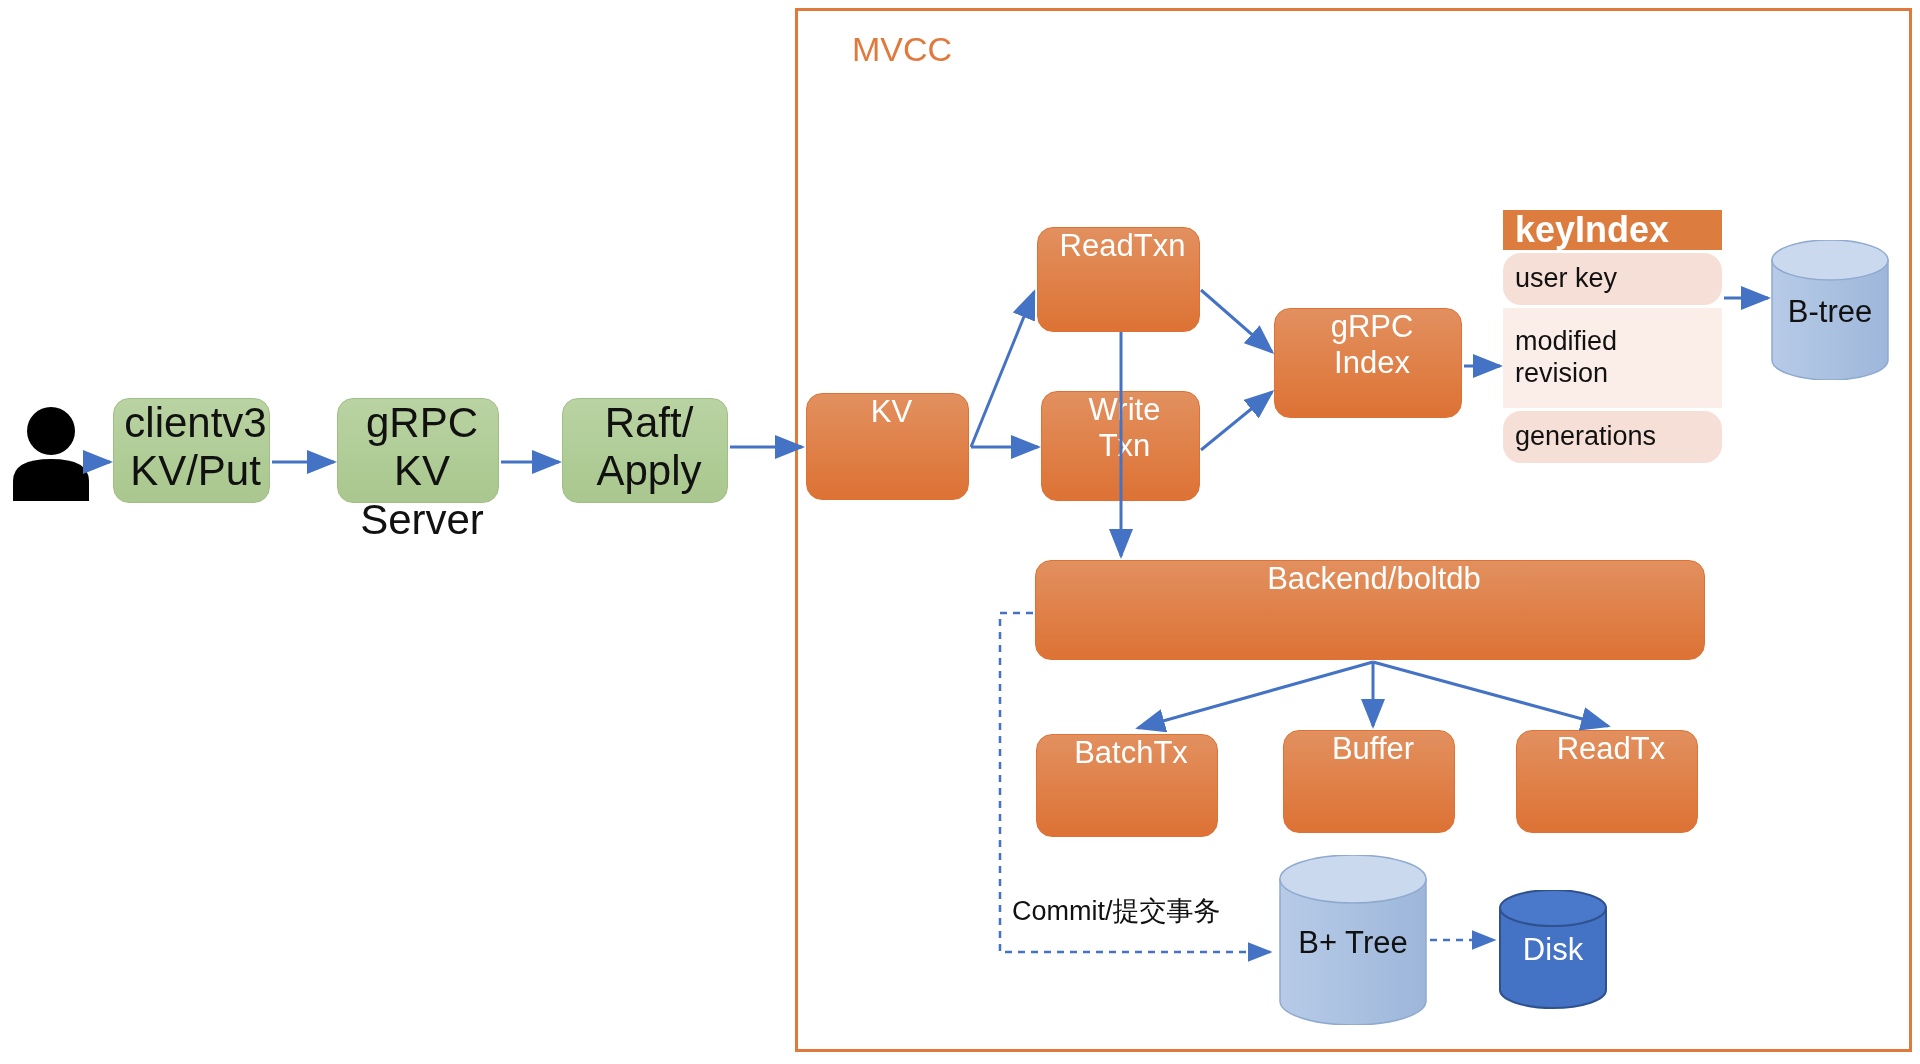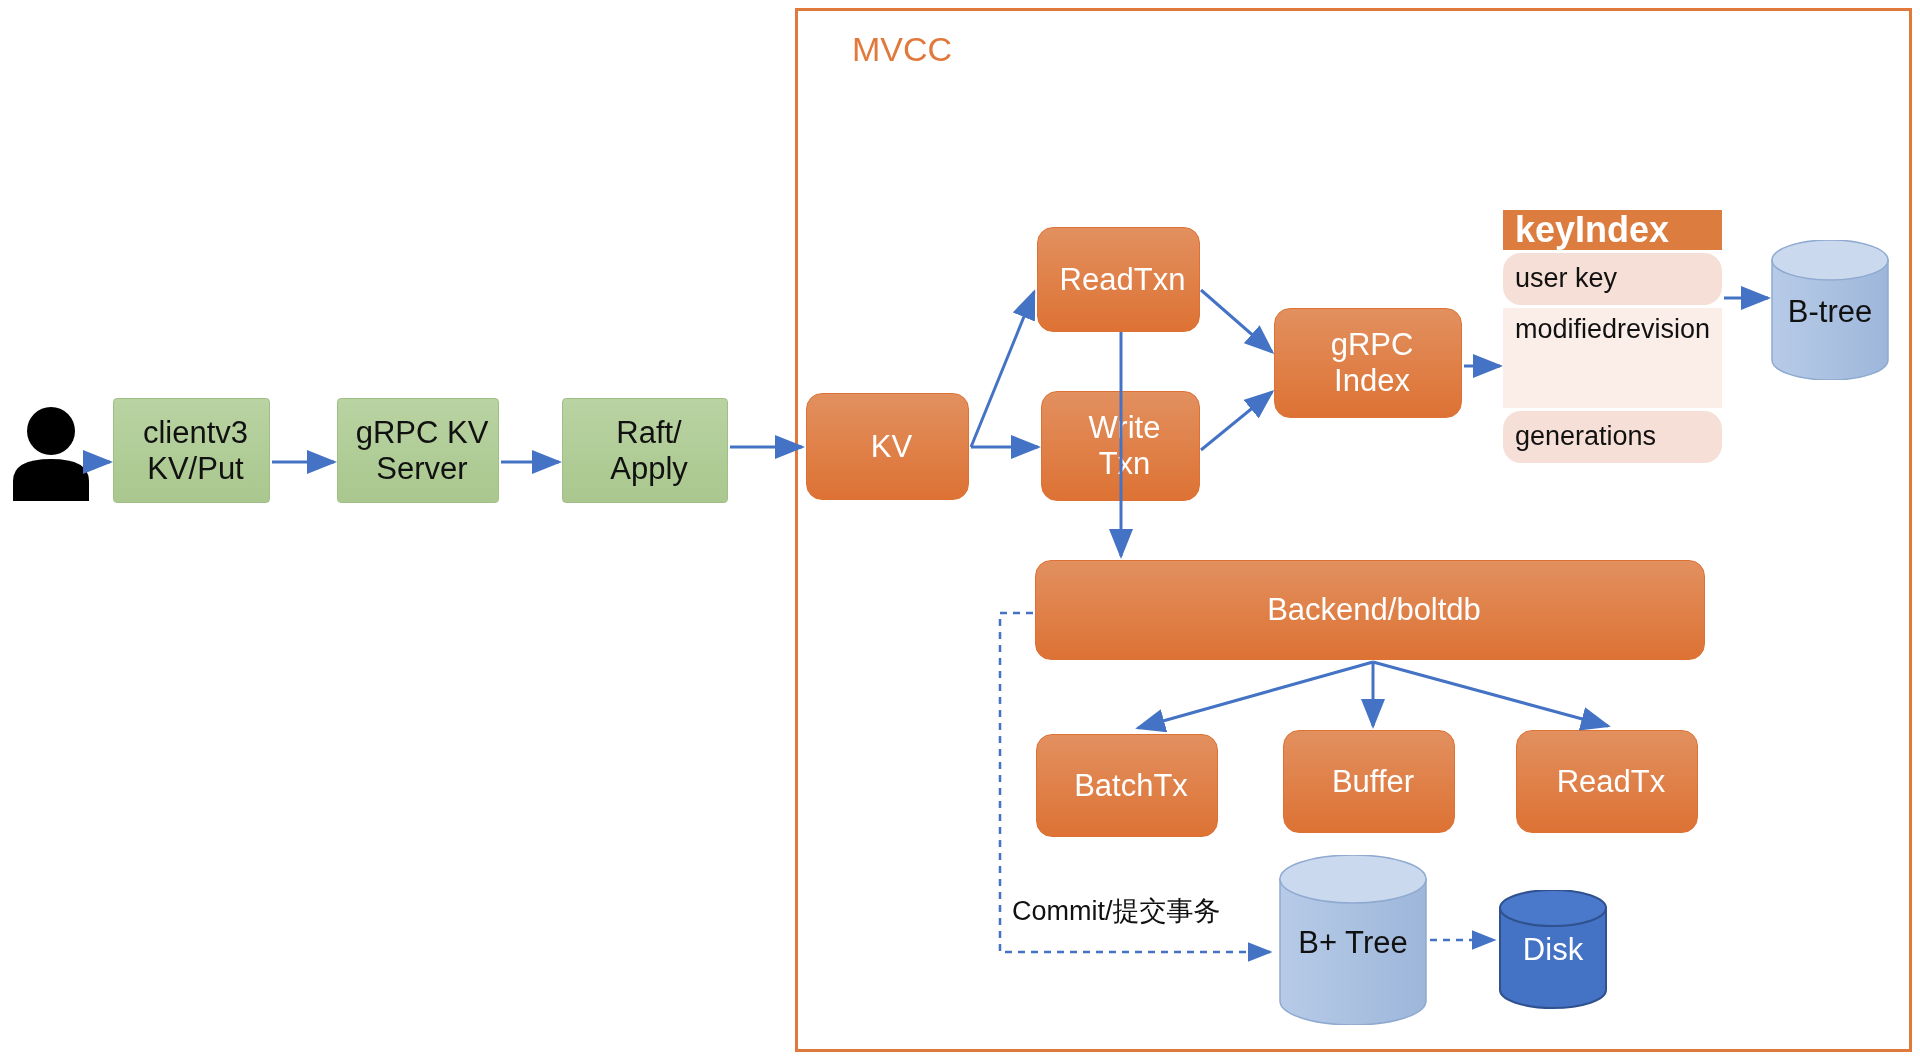--- a/index.html
+++ b/index.html
@@ -1,26 +1,26 @@
 <!DOCTYPE html>
 <html><head>
 <meta charset="utf-8">
 <style>
   html,body{margin:0;padding:0;background:#ffffff;}
   body{width:1920px;height:1064px;position:relative;overflow:hidden;
        font-family:"Liberation Sans","DejaVu Sans",sans-serif;}
   #stage{position:absolute;inset:0;width:1920px;height:1064px;}
 
   
-  .node{position:absolute;display:flex;align-items:center;justify-content:center;
+  .node{position:absolute;display:flex;align-items:flex-start;justify-content:center;
         text-align:center;line-height:1.15;box-sizing:border-box;padding-left:8px;}
   .node span{display:block;}
 
   
-  .green{border-radius:4px;color:#111111;font-size:31px;
+  .green{border-radius:16px;color:#111111;font-size:42px;
          background:linear-gradient(180deg,#b9d3a2 0%,#a9c78e 100%);
          border:1px solid #a0bf85;}
 
   
   .orange{border-radius:16px;color:#ffffff;font-size:31px;
           background:linear-gradient(180deg,#e2905f 0%,#dd7234 100%);
           border:1px solid #dd7234;}
 
   
   #mvcc-frame{position:absolute;left:795px;top:8px;width:1117px;height:1044px;
@@ -122,21 +122,21 @@
 
   <div class="node orange" style="left:1516px;top:730px;width:182px;height:103px;">
     <span>ReadTx</span>
   </div>
 
   <div id="keyindex">
     <div class="ki-head">keyIndex</div>
     <div class="ki-gap"></div>
     <div class="ki-row ki-a" style="height:52px;display:flex;align-items:center;">user key</div>
     <div class="ki-gap"></div>
-    <div class="ki-row ki-b" style="height:100px;display:flex;flex-direction:row;justify-content:center;">
+    <div class="ki-row ki-b" style="height:100px;display:flex;flex-direction:column;justify-content:center;">
       <span>modified</span>
       <span>revision</span>
     </div>
     <div class="ki-gap"></div>
     <div class="ki-row ki-a" style="height:52px;display:flex;align-items:center;">generations</div>
   </div>
 
   <div class="cyl" style="left:1770px;top:240px;width:120px;height:140px;">
     <svg width="120" height="140" viewBox="0 0 120 140">
       <defs>

